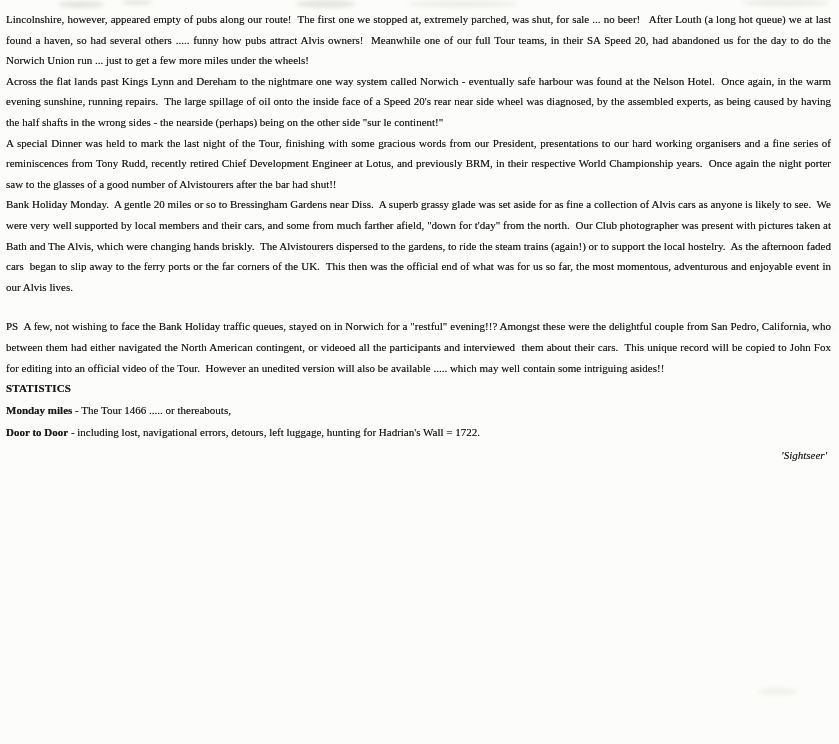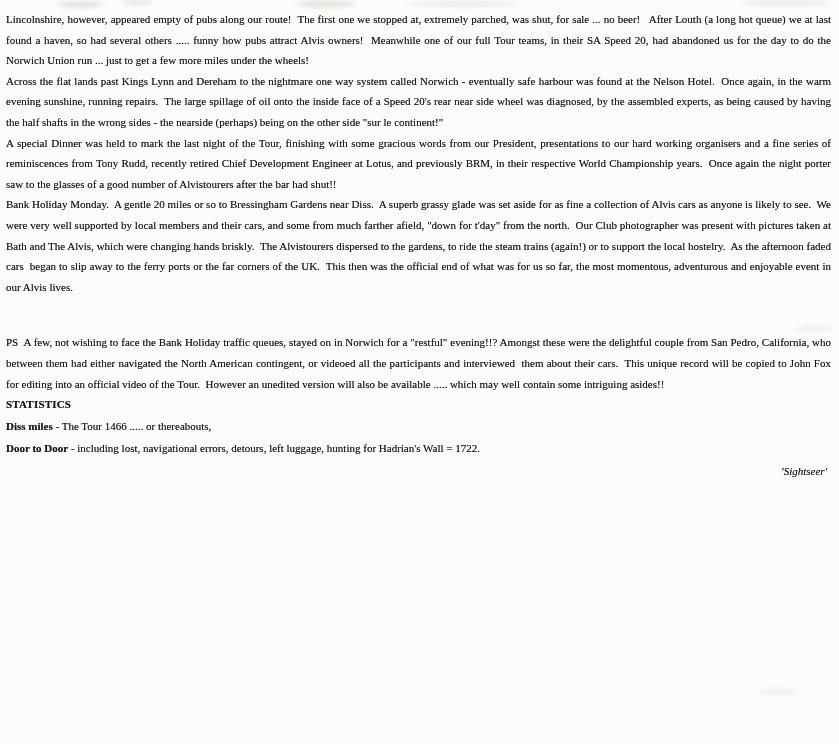--- a/index.html
+++ b/index.html
@@ -23,21 +23,21 @@
     top: 9px;
     font-size: 11px;
     line-height: 20.6px;
     text-align: justify;
     text-shadow: 0 0 0.4px rgba(10,10,10,0.55);
   }
   .content p {
     margin: 0;
   }
   .content p.ps {
-    margin-top: 35px;
+    margin-top: 19px;
   }
   .stats {
   }
   .stats-heading {
     font-weight: bold;
     letter-spacing: 0.2px;
   }
   .stats-line {
     line-height: 22.5px;
   }
@@ -80,18 +80,18 @@
 
   <div class="content">
     <p>Lincolnshire, however, appeared empty of pubs along our route!&nbsp; The first one we stopped at, extremely parched, was shut, for sale ... no beer!&nbsp;&nbsp; After Louth (a long hot queue) we at last found a haven, so had several others ..... funny how pubs attract Alvis owners!&nbsp; Meanwhile one of our full Tour teams, in their SA Speed 20, had abandoned us for the day to do the Norwich Union run ... just to get a few more miles under the wheels!</p>
     <p>Across the flat lands past Kings Lynn and Dereham to the nightmare one way system called Norwich - eventually safe harbour was found at the Nelson Hotel.&nbsp; Once again, in the warm evening sunshine, running repairs.&nbsp; The large spillage of oil onto the inside face of a Speed 20's rear near side wheel was diagnosed, by the assembled experts, as being caused by having the half shafts in the wrong sides - the nearside (perhaps) being on the other side "sur le continent!"</p>
     <p>A special Dinner was held to mark the last night of the Tour, finishing with some gracious words from our President, presentations to our hard working organisers and a fine series of reminiscences from Tony Rudd, recently retired Chief Development Engineer at Lotus, and previously BRM, in their respective World Championship years.&nbsp; Once again the night porter saw to the glasses of a good number of Alvistourers after the bar had shut!!</p>
     <p>Bank Holiday Monday.&nbsp; A gentle 20 miles or so to Bressingham Gardens near Diss.&nbsp; A superb grassy glade was set aside for as fine a collection of Alvis cars as anyone is likely to see.&nbsp; We were very well supported by local members and their cars, and some from much farther afield, "down for t'day" from the north.&nbsp; Our Club photographer was present with pictures taken at Bath and The Alvis, which were changing hands briskly.&nbsp; The Alvistourers dispersed to the gardens, to ride the steam trains (again!) or to support the local hostelry.&nbsp; As the afternoon faded cars&nbsp; began to slip away to the ferry ports or the far corners of the UK.&nbsp; This then was the official end of what was for us so far, the most momentous, adventurous and enjoyable event in our Alvis lives.</p>
     <p class="ps">PS&nbsp; A few, not wishing to face the Bank Holiday traffic queues, stayed on in Norwich for a "restful" evening!!? Amongst these were the delightful couple from San Pedro, California, who between them had either navigated the North American contingent, or videoed all the participants and interviewed&nbsp; them about their cars.&nbsp; This unique record will be copied to John Fox for editing into an official video of the Tour.&nbsp; However an unedited version will also be available ..... which may well contain some intriguing asides!!</p>
 
     <div class="stats">
       <div class="stats-heading">STATISTICS</div>
-      <div class="stats-line"><span class="stats-label">Diss miles</span><span> - The Tour 1466 ..... or thereabouts,</span></div>
+      <div class="stats-line"><span class="stats-label">Monday miles</span><span> - The Tour 1466 ..... or thereabouts,</span></div>
       <div class="stats-line"><span class="stats-label">Door to Door</span><span> - including lost, navigational errors, detours, left luggage, hunting for Hadrian's Wall = 1722.</span></div>
       <div class="signature">'Sightseer'</div>
     </div>
   </div>
 </div>
 
 </body></html>

